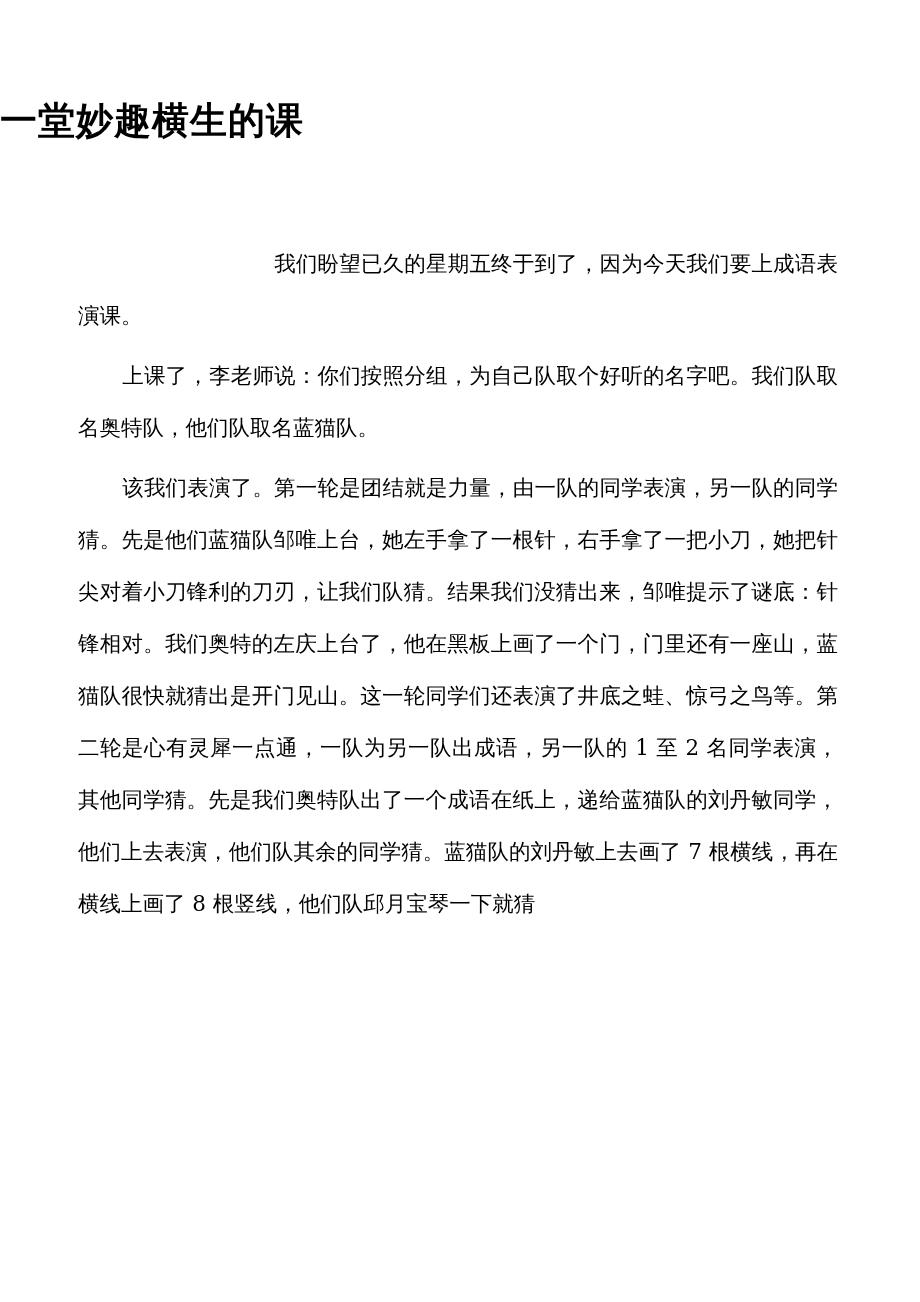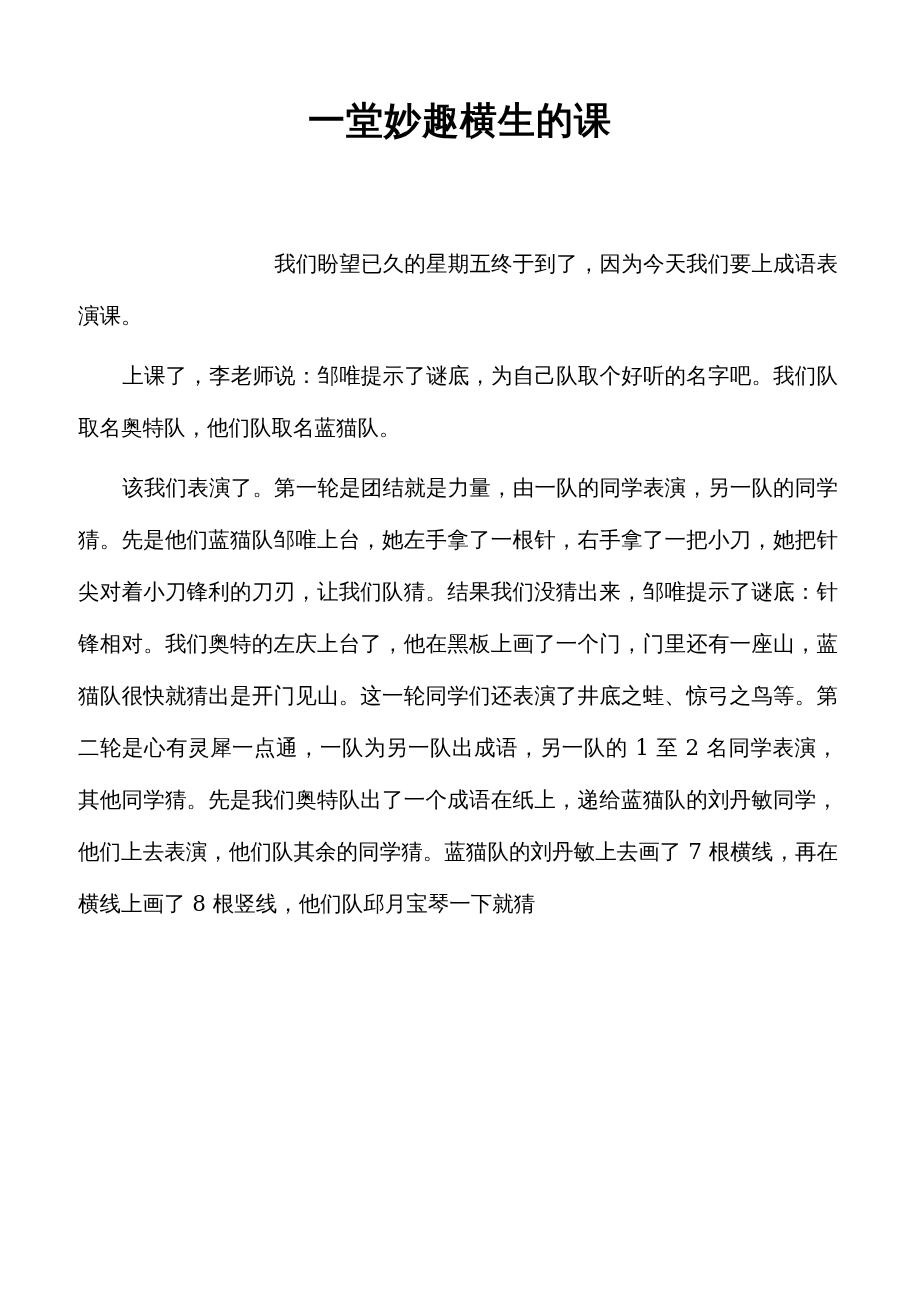--- a/index.html
+++ b/index.html
@@ -18,21 +18,20 @@
     position: relative;
     width: 920px;
     height: 1302px;
     box-sizing: border-box;
     padding: 0;
     background: #ffffff;
   }
   .doc-title {
     margin: 0;
     padding-top: 96px;
-    text-align: center;
     font-size: 37px;
     font-weight: bold;
     letter-spacing: 1px;
     font-family: "DejaVu Sans", "Liberation Sans", sans-serif;
   }
   .body-text {
     margin: 0;
     padding: 0 78px 0 78px;
   }
   .para {
@@ -56,16 +55,16 @@
   }
 </style>
 </head>
 <body>
 
 <div class="page">
   <h1 class="doc-title">一堂妙趣横生的课</h1>
 
   <div class="body-text">
     <p class="para first"><span class="indent-big"></span><span>我们盼望已久的星期五终于到了，因为今天我们要上成语表演课。</span></p>
-    <p class="para"><span class="indent"></span><span>上课了，李老师说：邹唯提示了谜底，为自己队取个好听的名字吧。我们队取名奥特队，他们队取名蓝猫队。</span></p>
+    <p class="para"><span class="indent"></span><span>上课了，李老师说：你们按照分组，为自己队取个好听的名字吧。我们队取名奥特队，他们队取名蓝猫队。</span></p>
     <p class="para"><span class="indent"></span><span>该我们表演了。第一轮是团结就是力量，由一队的同学表演，另一队的同学猜。先是他们蓝猫队邹唯上台，她左手拿了一根针，右手拿了一把小刀，她把针尖对着小刀锋利的刀刃，让我们队猜。结果我们没猜出来，邹唯提示了谜底：针锋相对。我们奥特的左庆上台了，他在黑板上画了一个门，门里还有一座山，蓝猫队很快就猜出是开门见山。这一轮同学们还表演了井底之蛙、惊弓之鸟等。第二轮是心有灵犀一点通，一队为另一队出成语，另一队的 1 至 2 名同学表演，其他同学猜。先是我们奥特队出了一个成语在纸上，递给蓝猫队的刘丹敏同学，他们上去表演，他们队其余的同学猜。蓝猫队的刘丹敏上去画了 7 根横线，再在横线上画了 8 根竖线，他们队邱月宝琴一下就猜</span></p>
   </div>
 </div>
 
 </body></html>

